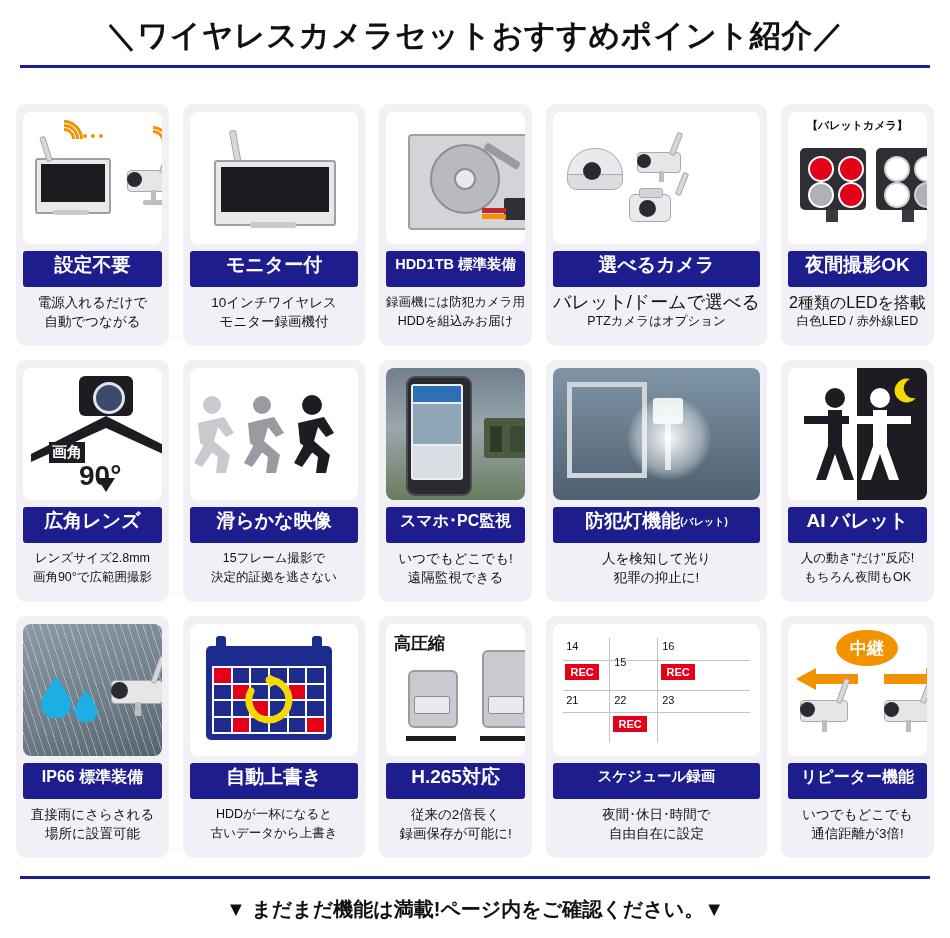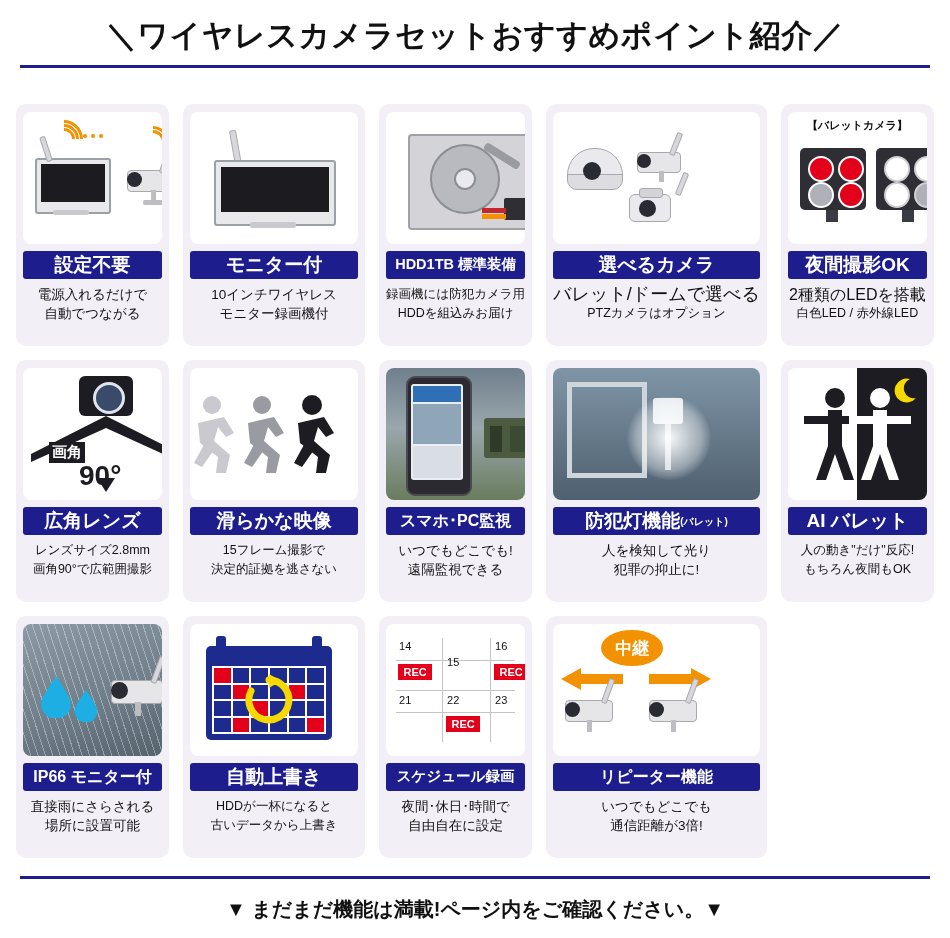--- a/index.html
+++ b/index.html
@@ -83,21 +83,21 @@
   .band {
     margin-top: 7px;
     width: 100%;
     background: #1d1d8e;
     color: #ffffff;
     text-align: center;
     border-radius: 3px;
     font-weight: bold;
     font-size: 19px;
     line-height: 27px;
-    height: 28px;
+    height: 36px;
     white-space: nowrap;
     overflow: hidden;
   }
   .band.small { font-size: 16px; }
   .band.xsmall { font-size: 14.5px; }
   .band .sup { font-size: 10px; vertical-align: 2px; }
 
   .desc {
     margin-top: 6px;
     text-align: center;
@@ -421,21 +421,21 @@
         <div class="lens" style="position:absolute;left:88px;top:58px;width:17px;height:17px;"></div>
         <div style="position:absolute;left:112px;top:78px;width:6px;height:14px;background:#bdbdc2;"></div>
         <div class="ant" style="position:absolute;left:132px;top:32px;width:4px;height:26px;transform:rotate(20deg);"></div>
         <svg width="34" height="44" viewBox="0 0 34 44" style="position:absolute;left:16px;top:50px;">
           <path d="M17 2 C8 16 2 24 2 30 a15 15 0 0 0 30 0 c0 -6 -6 -14 -15 -28 Z" fill="#1daee3"></path>
         </svg>
         <svg width="26" height="34" viewBox="0 0 34 44" style="position:absolute;left:50px;top:64px;">
           <path d="M17 2 C8 16 2 24 2 30 a15 15 0 0 0 30 0 c0 -6 -6 -14 -15 -28 Z" fill="#1daee3"></path>
         </svg>
       </div>
-      <div class="band small">IP66 モニター付</div>
+      <div class="band small">IP66 標準装備</div>
       <div class="desc">
         <div>直接雨にさらされる</div>
         <div>場所に設置可能</div>
       </div>
     </div>
 
     <div class="card">
       <div class="figure">
         <div style="position:absolute;left:26px;top:12px;width:10px;height:16px;background:#1d2b8e;border-radius:3px;"></div>
         <div style="position:absolute;left:122px;top:12px;width:10px;height:16px;background:#1d2b8e;border-radius:3px;"></div>
@@ -473,20 +473,36 @@
           <polygon points="26,0 26,14 38,7" fill="#f5d900"></polygon>
         </svg>
       </div>
       <div class="band">自動上書き</div>
       <div class="desc">
         <div style="font-size:12.5px">HDDが一杯になると</div>
         <div style="font-size:12.5px">古いデータから上書き</div>
       </div>
     </div>
 
+    <div class="card">
+      <div class="figure">
+        <div class="fig-label" style="left:8px;top:8px;font-weight:bold;font-size:17px;">高圧縮</div>
+        <div style="position:absolute;left:22px;top:46px;width:46px;height:54px;background:#c9c9cf;border:2px solid #9a9aa1;border-radius:6px;"></div>
+        <div style="position:absolute;left:28px;top:72px;width:34px;height:16px;background:#e9e9ee;border:1px solid #8d8d94;border-radius:2px;"></div>
+        <div style="position:absolute;left:96px;top:26px;width:46px;height:74px;background:#c9c9cf;border:2px solid #9a9aa1;border-radius:6px;"></div>
+        <div style="position:absolute;left:102px;top:72px;width:34px;height:16px;background:#e9e9ee;border:1px solid #8d8d94;border-radius:2px;"></div>
+        <div style="position:absolute;left:20px;top:112px;width:50px;height:5px;background:#1c1c22;"></div>
+        <div style="position:absolute;left:94px;top:112px;width:50px;height:5px;background:#1c1c22;"></div>
+      </div>
+      <div class="band">H.265対応</div>
+      <div class="desc">
+        <div>従来の2倍長く</div>
+        <div>録画保存が可能に!</div>
+      </div>
+    </div>
 
     <div class="card">
       <div class="figure">
         <div style="position:absolute;left:10px;top:14px;right:10px;bottom:14px;">
           <div style="position:absolute;left:0;top:22px;right:0;height:1px;background:#c3c3c8;"></div>
           <div style="position:absolute;left:0;top:52px;right:0;height:1px;background:#c3c3c8;"></div>
           <div style="position:absolute;left:0;top:74px;right:0;height:1px;background:#c3c3c8;"></div>
           <div style="position:absolute;left:46px;top:0;bottom:0;width:1px;background:#c3c3c8;"></div>
           <div style="position:absolute;left:94px;top:0;bottom:0;width:1px;background:#c3c3c8;"></div>
 

